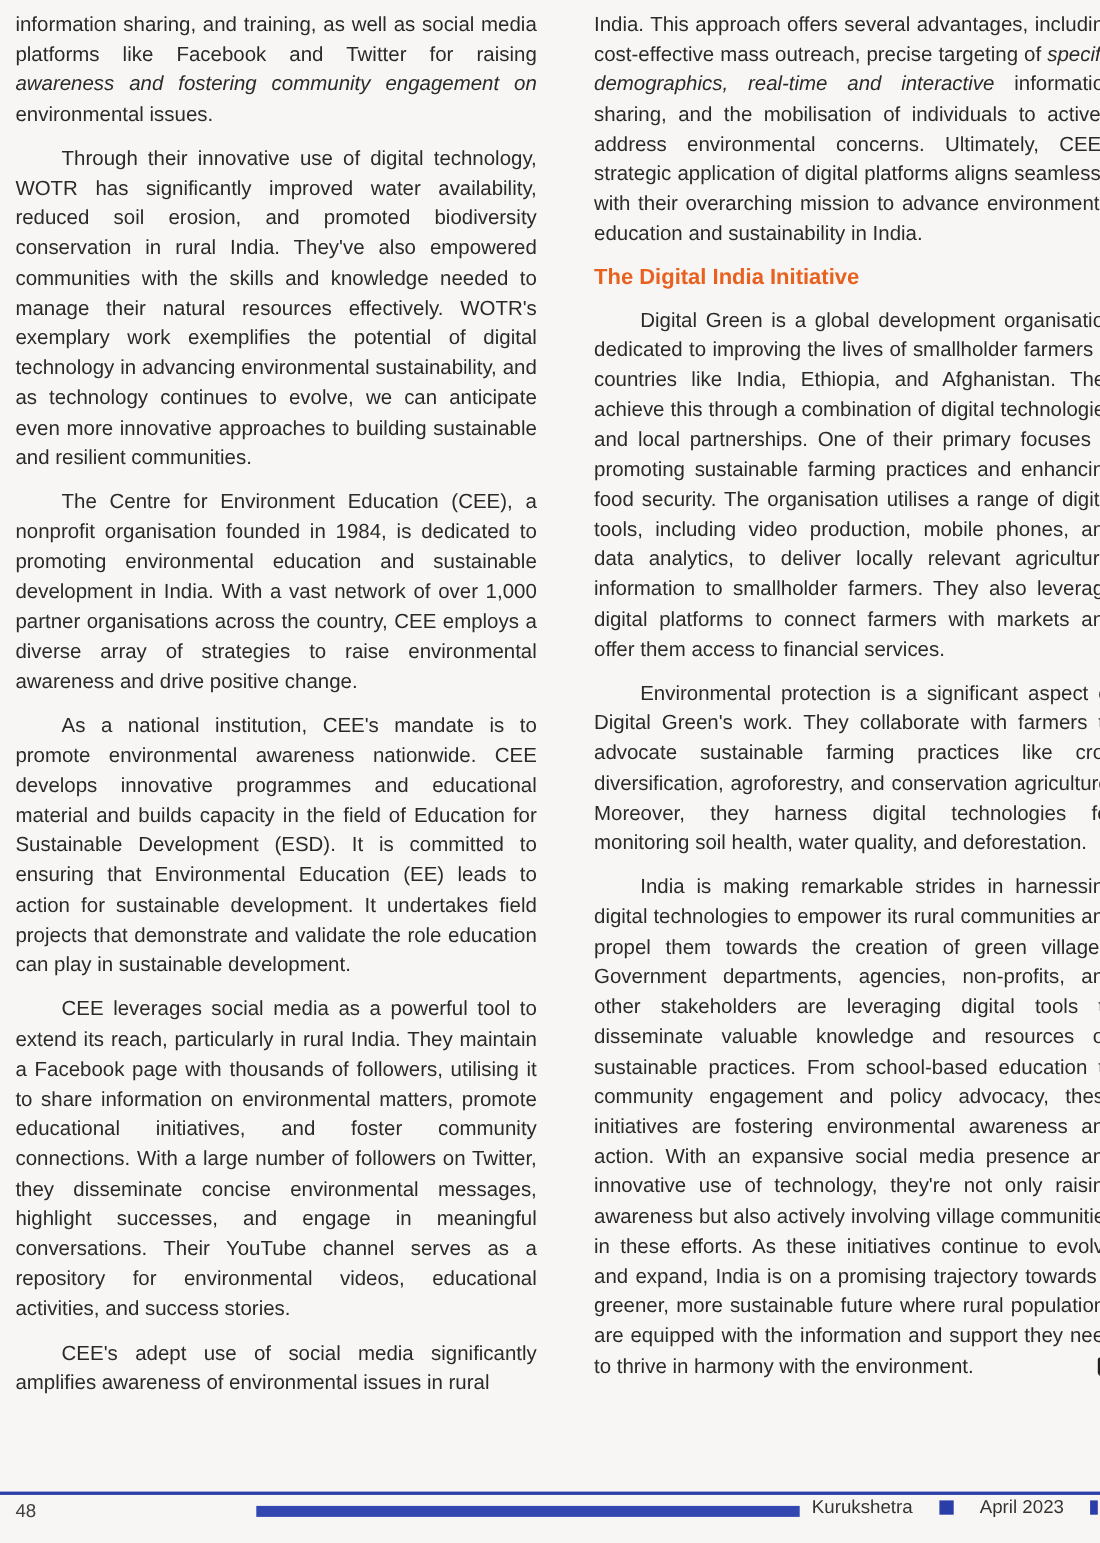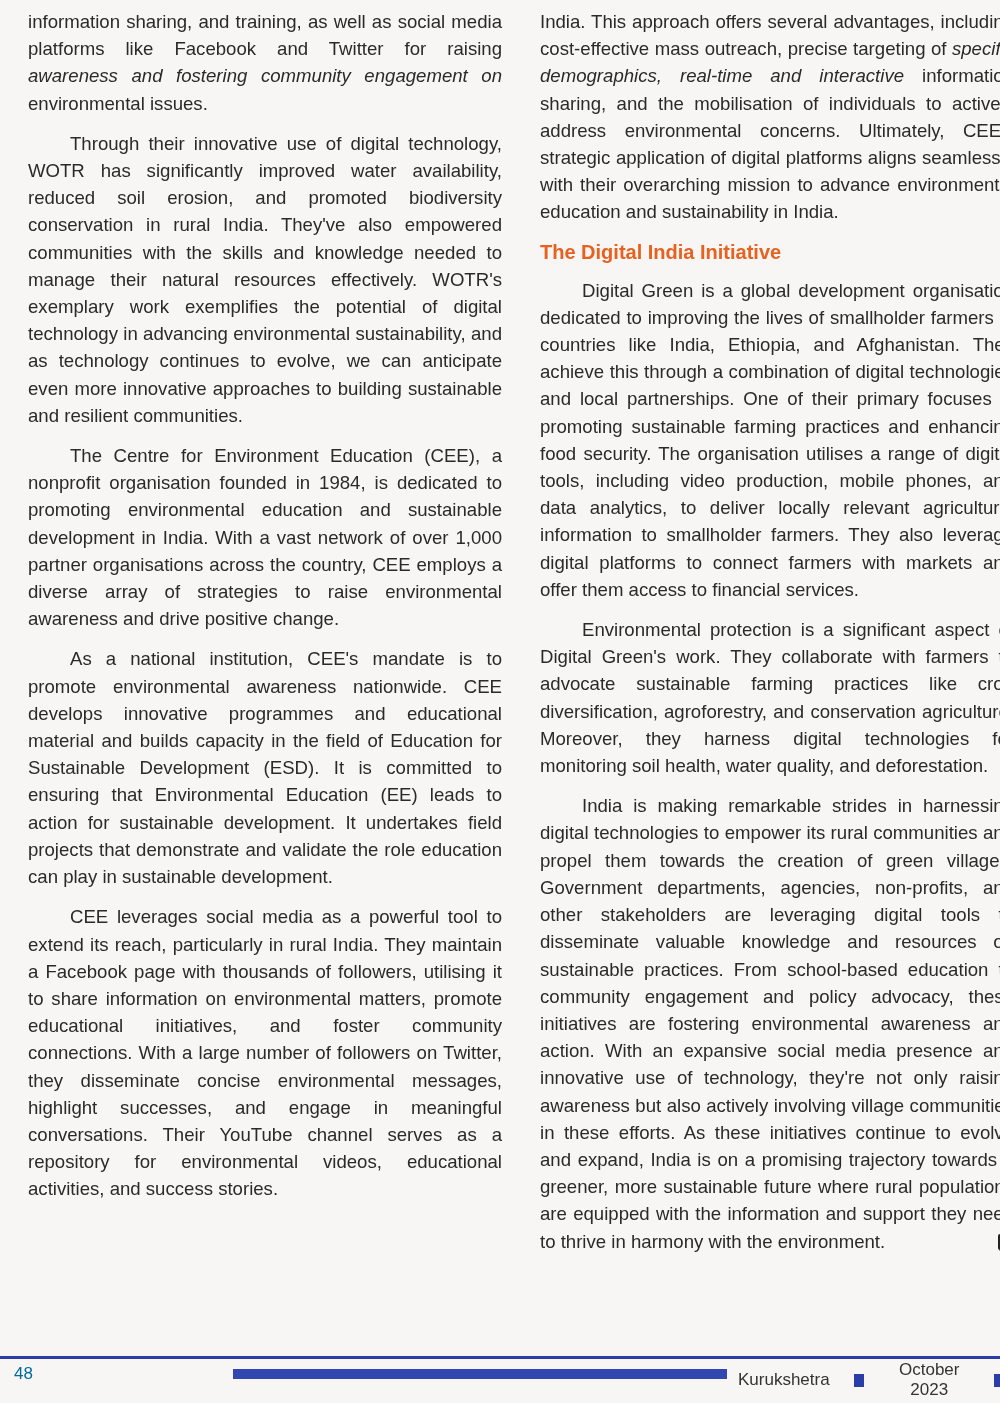--- a/index.html
+++ b/index.html
@@ -6,40 +6,40 @@
   body {
     width: 1000px; height: 1403px; position: relative; overflow: hidden;
     background: #f7f6f4; color: #2a2a2a;
     font-family: "Liberation Sans", "DejaVu Sans", sans-serif;
   }
   .col {
     position: absolute; top: 8px;
     font-size: 18.6px; line-height: 27.2px;
     text-align: justify;
   }
-  .col.left { left: 28px; width: 474px; }
+  .col.left { left: 14px; width: 474px; }
   .col.right { left: 540px; width: 474px; }
   .col p { margin: 0 0 13px 0; text-indent: 42px; }
   .col p.noindent { text-indent: 0; }
   .col p em { font-style: italic; }
   h2 {
     margin: 0 0 12px 0; font-size: 20px; line-height: 26px;
     color: #e8611f; font-weight: bold;
   }
   .endmark {
     display: inline-block; width: 12px; height: 12px;
     border: 2px solid #222; border-radius: 2px; float: right; margin-top: 6px;
     box-shadow: 1px 1px 0 #222;
   }
   .footer-line {
     position: absolute; left: 0; top: 1356px; width: 1000px; height: 3px;
     background: #2b3ea8;
   }
   .page-number {
-    position: absolute; left: 14px; top: 1364px; font-size: 17px; color: #0369a1;
+    position: absolute; left: 14px; top: 1364px; font-size: 17px; color: #404040;
   }
   .footer-bar {
     position: absolute; left: 233px; top: 1369px; width: 494px; height: 10px;
     background: #3247b0;
   }
   .footer-text {
     position: absolute; left: 738px; top: 1360px; font-size: 17px; color: #333;
     display: flex; align-items: center; gap: 24px; text-align: center;
   }
   .sq { display: inline-block; width: 13px; height: 13px; background: #2b3ea8; }
@@ -47,31 +47,32 @@
 </style>
 </head>
 <body>
 
 <div class="col left">
   <p class="noindent"><span>information sharing, and training, as well as social media platforms like Facebook and Twitter for raising </span><em>awareness and fostering community engagement on</em><span> environmental issues.</span></p>
   <p>Through their innovative use of digital technology, WOTR has significantly improved water availability, reduced soil erosion, and promoted biodiversity conservation in rural India. They've also empowered communities with the skills and knowledge needed to manage their natural resources effectively. WOTR's exemplary work exemplifies the potential of digital technology in advancing environmental sustainability, and as technology continues to evolve, we can anticipate even more innovative approaches to building sustainable and resilient communities.</p>
   <p>The Centre for Environment Education (CEE), a nonprofit organisation founded in 1984, is dedicated to promoting environmental education and sustainable development in India. With a vast network of over 1,000 partner organisations across the country, CEE employs a diverse array of strategies to raise environmental awareness and drive positive change.</p>
   <p>As a national institution, CEE's mandate is to promote environmental awareness nationwide. CEE develops innovative programmes and educational material and builds capacity in the field of Education for Sustainable Development (ESD). It is committed to ensuring that Environmental Education (EE) leads to action for sustainable development. It undertakes field projects that demonstrate and validate the role education can play in sustainable development.</p>
   <p>CEE leverages social media as a powerful tool to extend its reach, particularly in rural India. They maintain a Facebook page with thousands of followers, utilising it to share information on environmental matters, promote educational initiatives, and foster community connections. With a large number of followers on Twitter, they disseminate concise environmental messages, highlight successes, and engage in meaningful conversations. Their YouTube channel serves as a repository for environmental videos, educational activities, and success stories.</p>
+  <p>CEE's adept use of social media significantly amplifies awareness of environmental issues in rural</p>
 </div>
 
 <div class="col right">
   <p class="noindent"><span>India. This approach offers several advantages, including cost-effective mass outreach, precise targeting of </span><em>specific demographics, real-time and interactive</em><span> information sharing, and the mobilisation of individuals to actively address environmental concerns. Ultimately, CEE's strategic application of digital platforms aligns seamlessly with their overarching mission to advance environmental education and sustainability in India.</span></p>
   <h2>The Digital India Initiative</h2>
   <p>Digital Green is a global development organisation dedicated to improving the lives of smallholder farmers in countries like India, Ethiopia, and Afghanistan. They achieve this through a combination of digital technologies and local partnerships. One of their primary focuses is promoting sustainable farming practices and enhancing food security. The organisation utilises a range of digital tools, including video production, mobile phones, and data analytics, to deliver locally relevant agricultural information to smallholder farmers. They also leverage digital platforms to connect farmers with markets and offer them access to financial services.</p>
   <p>Environmental protection is a significant aspect of Digital Green's work. They collaborate with farmers to advocate sustainable farming practices like crop diversification, agroforestry, and conservation agriculture. Moreover, they harness digital technologies for monitoring soil health, water quality, and deforestation.</p>
   <p><span>India is making remarkable strides in harnessing digital technologies to empower its rural communities and propel them towards the creation of green villages. Government departments, agencies, non-profits, and other stakeholders are leveraging digital tools to disseminate valuable knowledge and resources on sustainable practices. From school-based education to community engagement and policy advocacy, these initiatives are fostering environmental awareness and action. With an expansive social media presence and innovative use of technology, they're not only raising awareness but also actively involving village communities in these efforts. As these initiatives continue to evolve and expand, India is on a promising trajectory towards a greener, more sustainable future where rural populations are equipped with the information and support they need to thrive in harmony with the environment.</span><span class="endmark"></span></p>
 </div>
 
 <div class="footer-line"></div>
 <div class="page-number">48</div>
 <div class="footer-bar"></div>
 <div class="footer-text">
   <span>Kurukshetra</span>
   <span class="sq"></span>
-  <span>October 2023</span>
+  <span>April 2023</span>
   <span class="sq small"></span>
 </div>
 
 </body></html>

